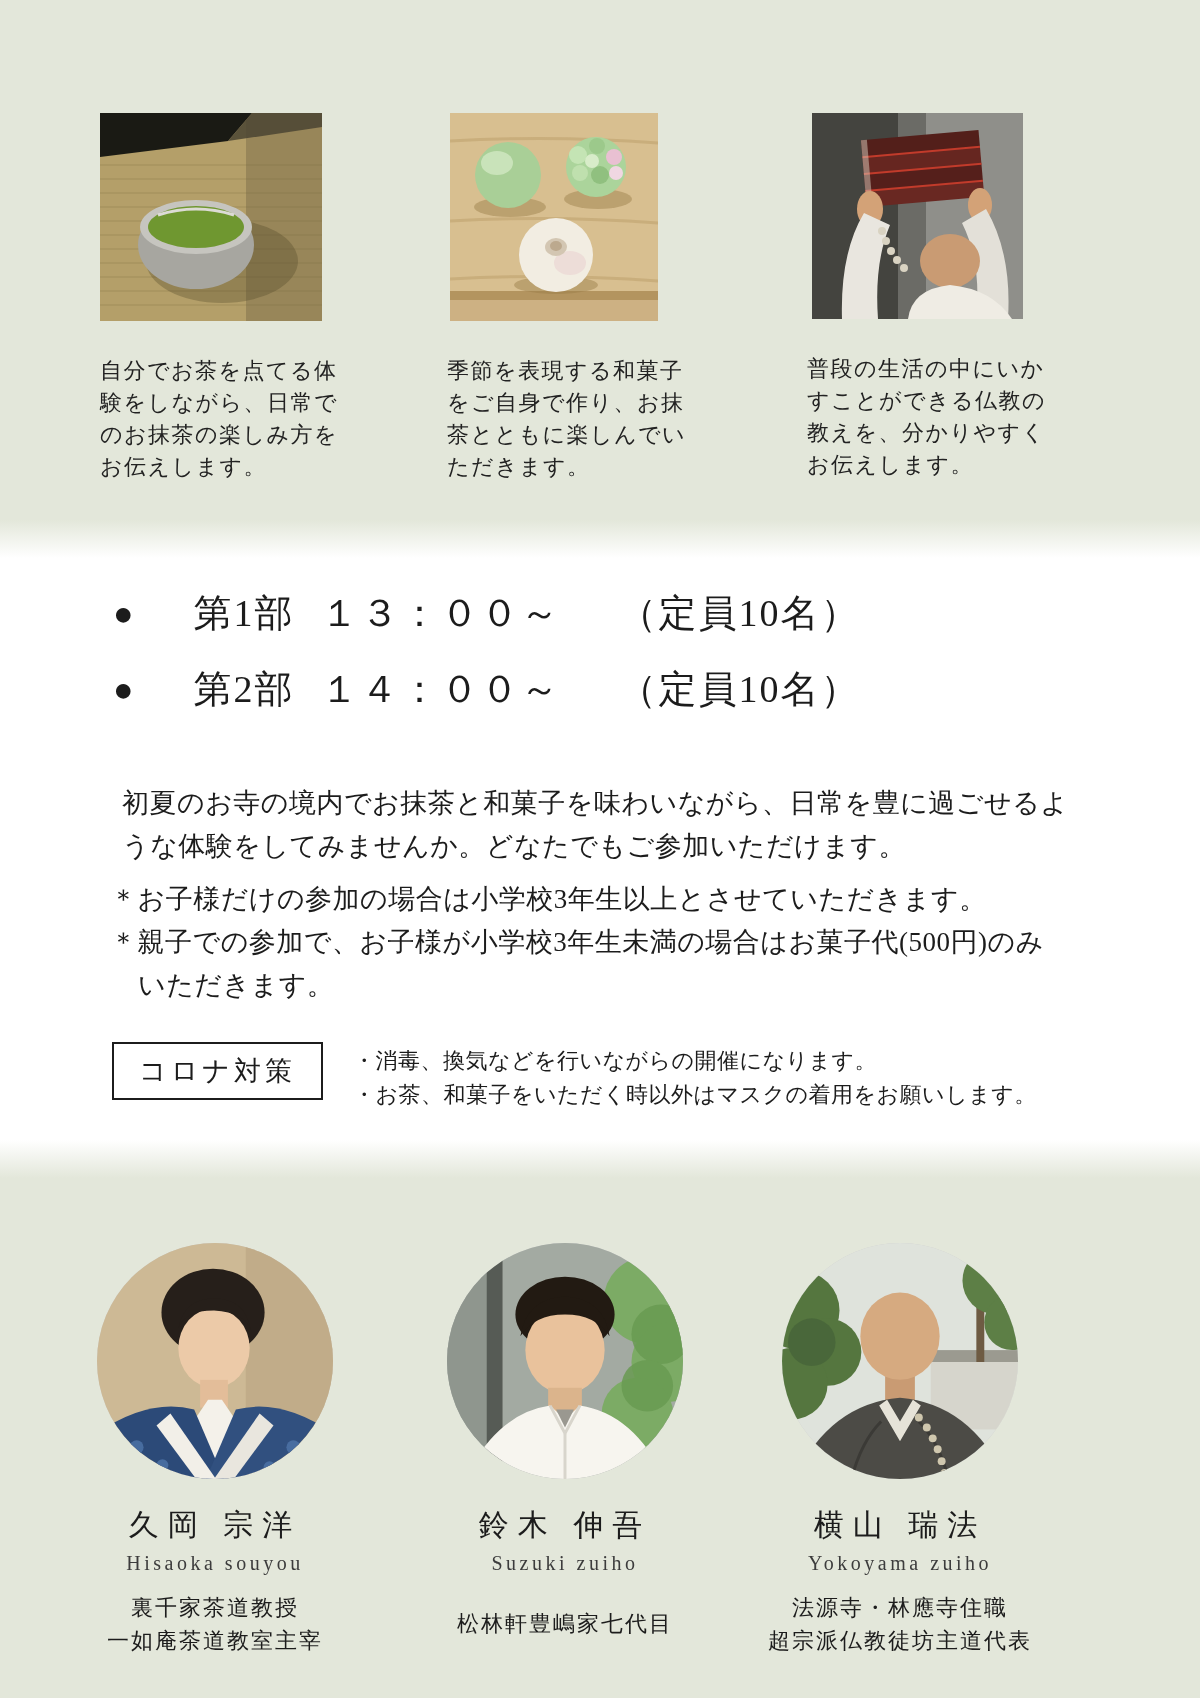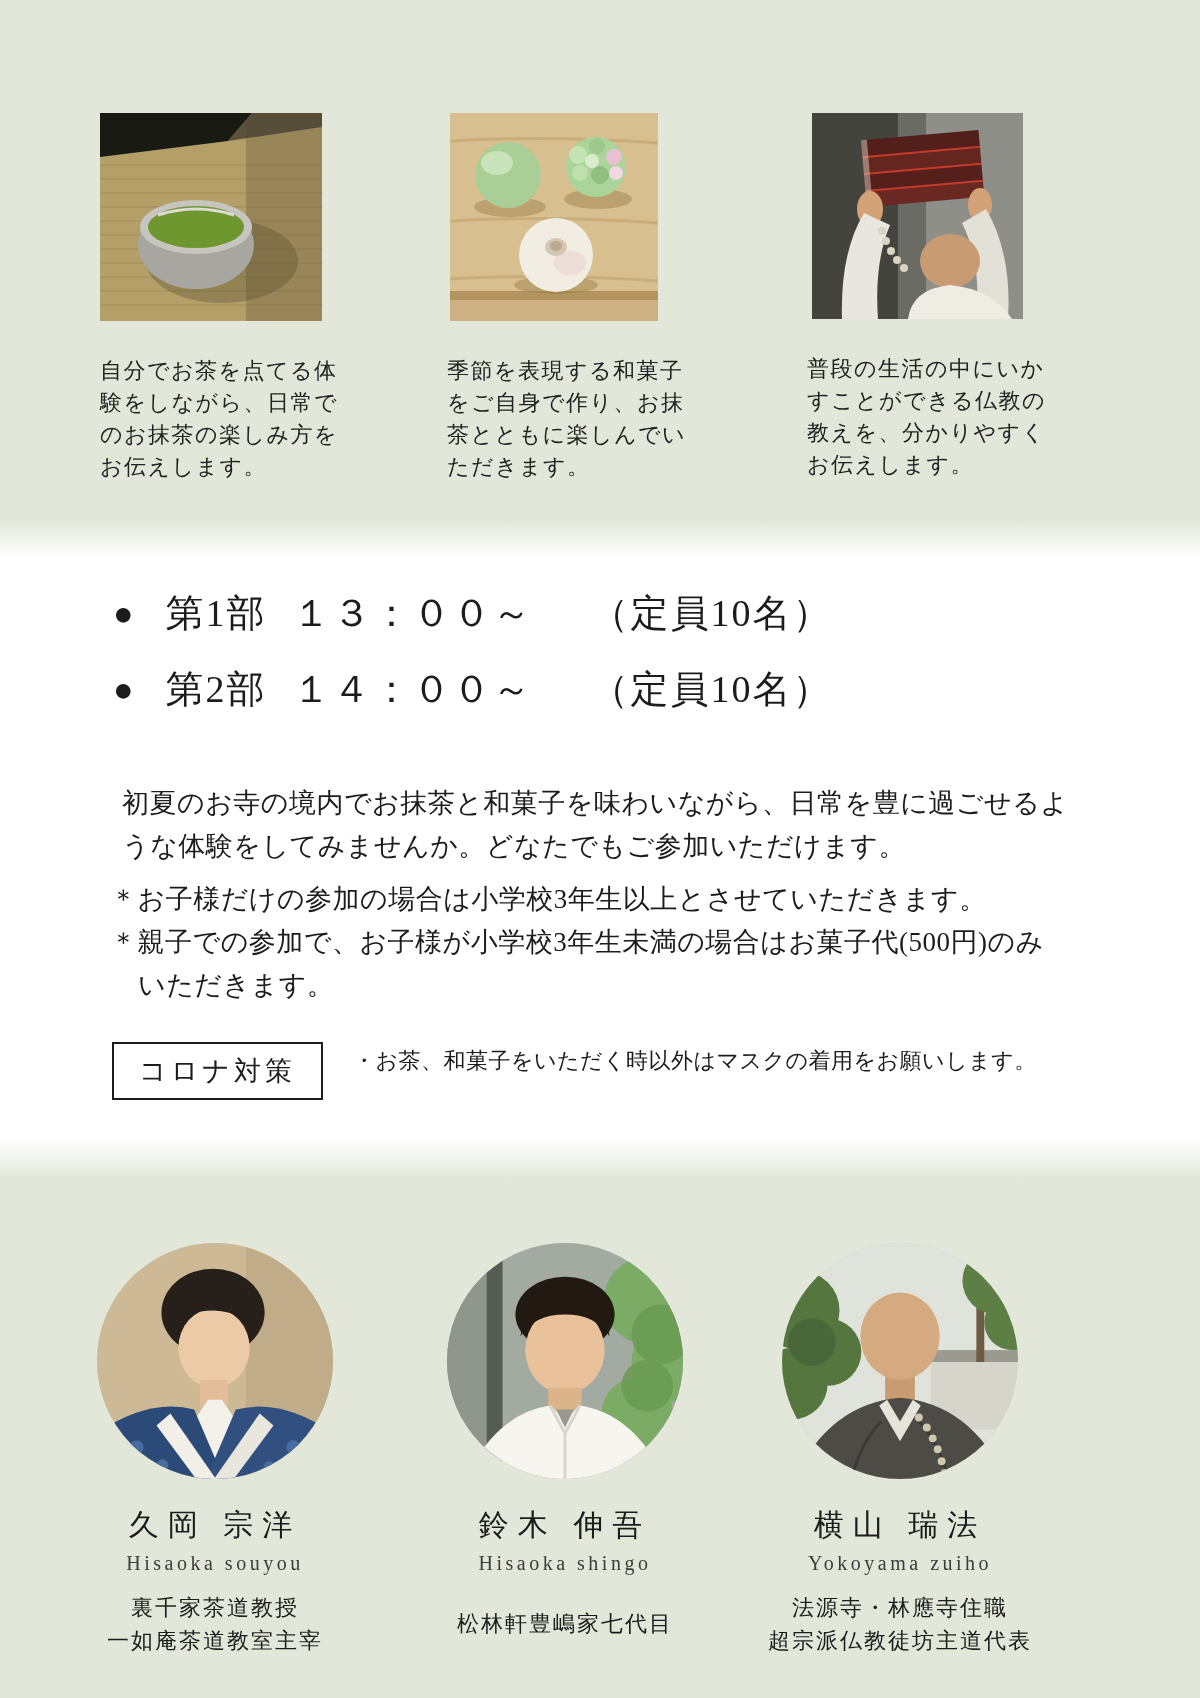--- a/index.html
+++ b/index.html
@@ -17,21 +17,21 @@
   .caption{
     margin:34px 0 0 0;width:242px;font-size:22px;line-height:32px;
     letter-spacing:1.5px;color:#222222;
   }
   
   .session{
     position:absolute;left:113px;display:flex;align-items:center;
     font-size:38px;letter-spacing:2px;white-space:nowrap;
   }
   .session .bullet{font-size:34px;margin-right:30px;line-height:1;}
-  .session .s-label{margin-right:26px;}
+  .session .s-label{margin-right:26px;margin-left:28px;}
   .session .s-time{margin-right:0;}
   .session .s-cap{margin-left:58px;}
   .intro{
     position:absolute;left:110px;top:770px;width:952px;margin:12px;
     font-size:27px;line-height:43px;letter-spacing:0.5px;
   }
   .notes{position:absolute;left:110px;top:878px;width:952px;}
   .note{margin:0;font-size:27px;line-height:43px;letter-spacing:0.5px;
     padding-left:28px;text-indent:-28px;}
   .corona{position:absolute;left:112px;top:1042px;display:flex;align-items:flex-start;}
@@ -171,20 +171,21 @@
     <p class="intro">初夏のお寺の境内でお抹茶と和菓子を味わいながら、日常を豊に過ごせるような体験をしてみませんか。どなたでもご参加いただけます。</p>
 
     <div class="notes">
       <p class="note">＊お子様だけの参加の場合は小学校3年生以上とさせていただきます。</p>
       <p class="note">＊親子での参加で、お子様が小学校3年生未満の場合はお菓子代(500円)のみいただきます。</p>
     </div>
 
     <div class="corona">
       <div class="corona-box">コロナ対策</div>
       <div class="corona-bullets">
+        <p>・消毒、換気などを行いながらの開催になります。</p>
         <p>・お茶、和菓子をいただく時以外はマスクの着用をお願いします。</p>
       </div>
     </div>
   </section>
 
   <section class="sec-bottom">
 
     <div class="instructor inst-1">
       <div class="portrait">
         <svg width="236" height="236" viewBox="0 0 238 238" aria-hidden="true">
@@ -236,21 +237,21 @@
           <ellipse cx="119" cy="108" rx="40" ry="44" fill="#e9c29c"></ellipse>
           <path d="M74 94 Q80 56 119 54 Q158 56 164 94 Q150 72 119 72 Q88 72 74 94 Z" fill="#221a12"></path>
           <rect x="102" y="146" width="34" height="24" fill="#dbb48c"></rect>
           <path d="M18 238 Q50 172 104 164 L119 178 L134 164 Q188 172 220 238 Z" fill="#f7f5ef"></path>
           <path d="M110 168 L119 186 L128 168 Z" fill="#9a9890"></path>
           <path d="M104 164 L119 192 L134 164" stroke="#d8d5cc" stroke-width="3" fill="none"></path>
           <line x1="119" y1="192" x2="119" y2="238" stroke="#d8d5cc" stroke-width="3"></line>
         </svg>
       </div>
       <div class="i-name">鈴木 伸吾</div>
-      <div class="i-romaji">Hisaoka shingo</div>
+      <div class="i-romaji">Suzuki zuiho</div>
       <div class="i-titles" style="margin-top:32px;">
         <div>松林軒豊嶋家七代目</div>
       </div>
     </div>
 
     <div class="instructor inst-3">
       <div class="portrait">
         <svg width="236" height="236" viewBox="0 0 238 238" aria-hidden="true">
           <rect width="238" height="238" fill="#dfe3dc"></rect>
           <rect x="150" y="118" width="88" height="70" fill="#d6d5cc"></rect>

